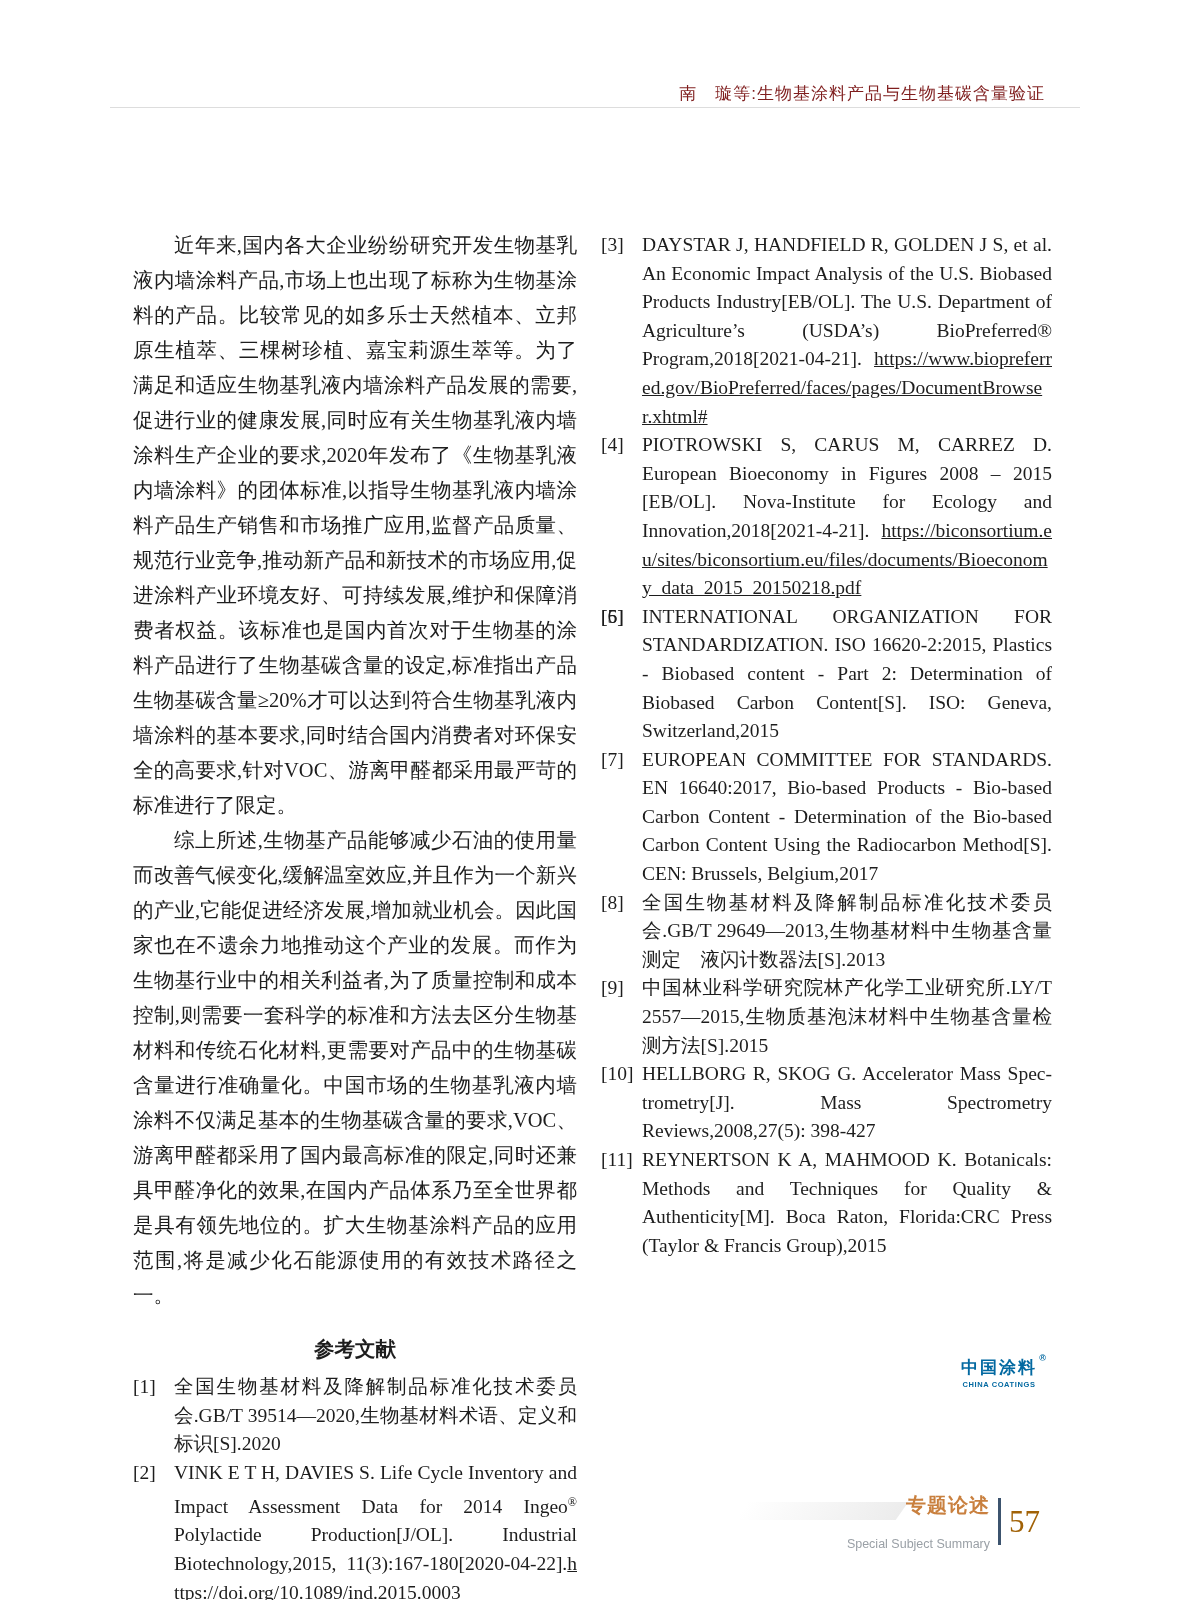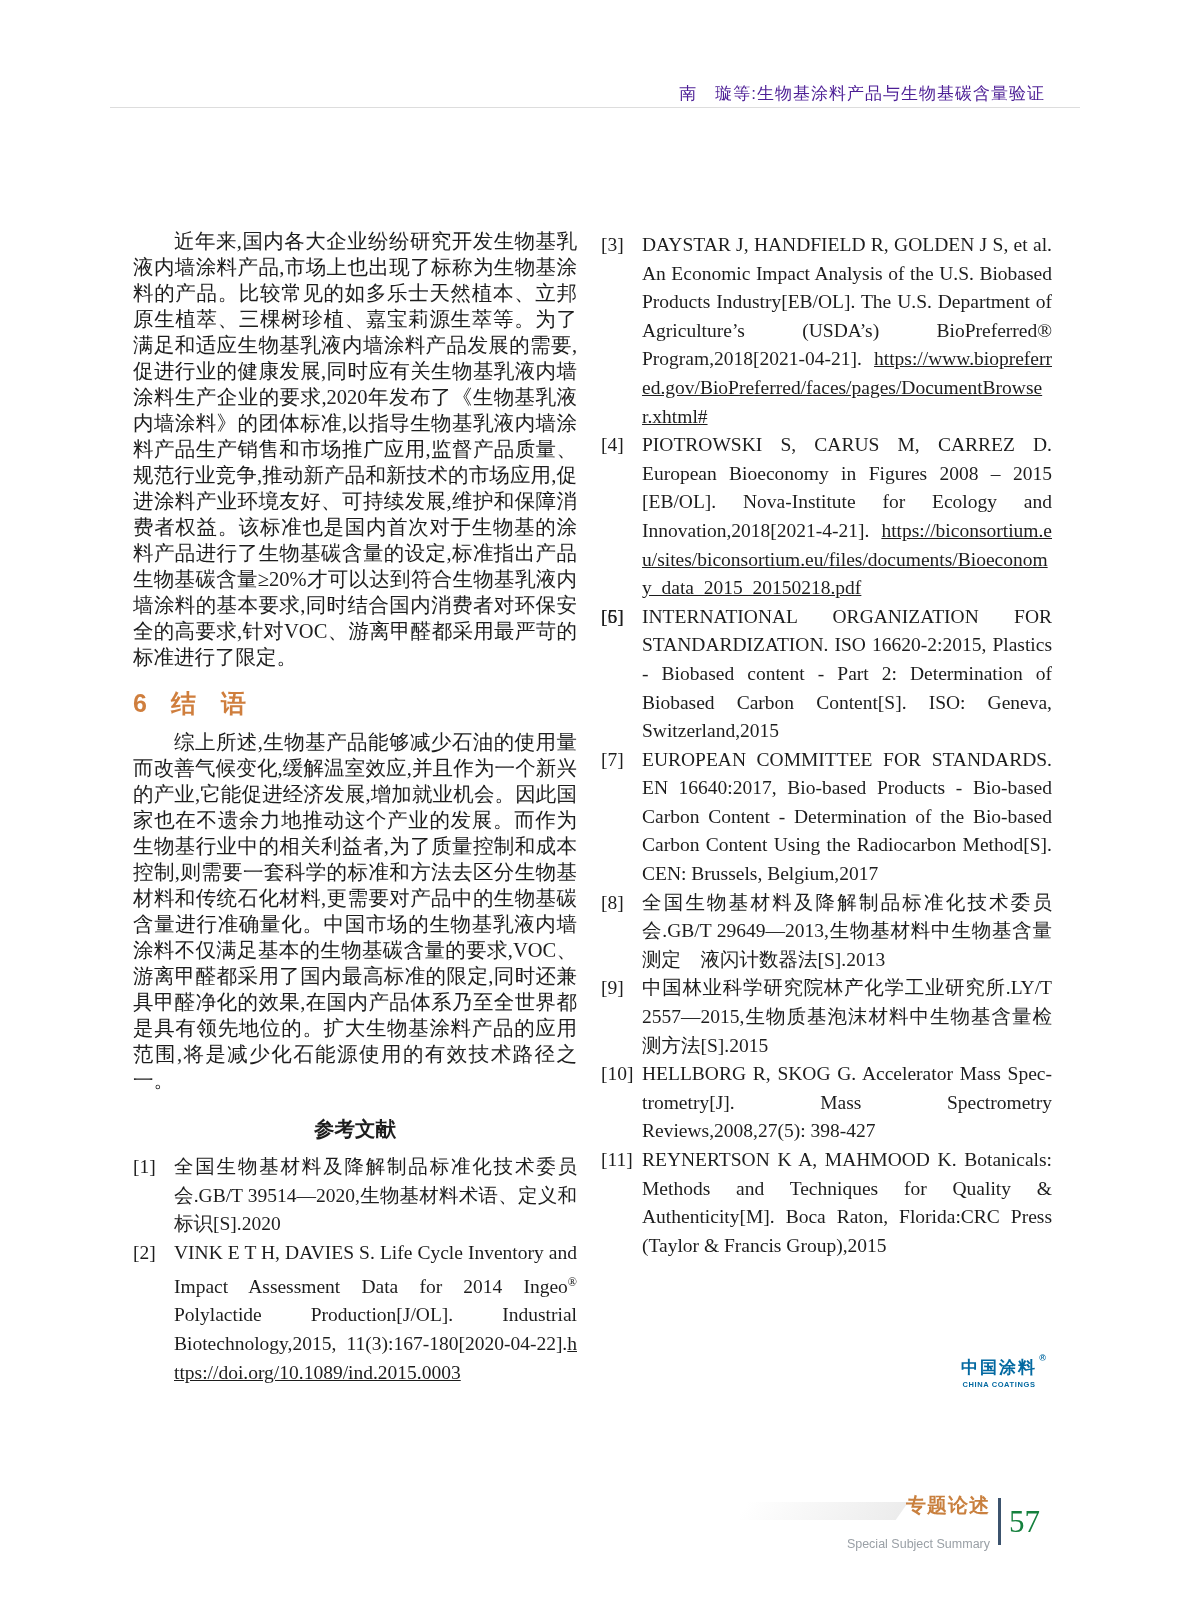--- a/index.html
+++ b/index.html
@@ -4,34 +4,34 @@
 <style>
   html,body{margin:0;padding:0;}
   body{
     width:1187px;height:1600px;position:relative;background:#ffffff;
     color:#1d1d1d;font-family:"Liberation Serif","DejaVu Serif",serif;
     overflow:hidden;
   }
   
   .running-head{
     position:absolute;top:82px;right:142px;
-    font-size:17px;color:#4c1d95;letter-spacing:1px;
+    font-size:17px;color:#7f1d1d;letter-spacing:1px;
     font-family:"Liberation Sans","DejaVu Sans",sans-serif;
     text-align:right;
   }
   .head-rule{
     position:absolute;top:107px;left:110px;width:970px;height:1px;
     background:#dddddd;
   }
   
   .col{position:absolute;text-align:justify;}
   .col-left{left:133px;top:228px;width:444px;}
   .col-right{left:601px;top:231px;width:451px;}
 
-  .para{font-size:20.5px;line-height:26px;text-indent:2em;margin:0;}
+  .para{font-size:20.5px;line-height:35px;text-indent:2em;margin:0;}
   .section-heading{
     color:#cf7e3d;font-weight:bold;font-size:25px;margin:17px 0 9px 0;
     font-family:"Liberation Sans","DejaVu Sans",sans-serif;text-indent:0;
   }
   .section-heading .sec-num{margin-right:24px;}
   .refs-heading{
     font-size:20.5px;font-weight:bold;text-align:center;margin:22px 0 10px 0;
     font-family:"Liberation Sans","DejaVu Sans",sans-serif;text-indent:0;
   }
   .ref-list{font-size:19.5px;line-height:28.6px;}
@@ -59,33 +59,30 @@
   .footer-labels{text-align:right;margin-right:8px;}
   .footer-cn{
     color:#c9803f;font-size:20px;font-weight:bold;letter-spacing:1px;
     font-family:"Liberation Sans","DejaVu Sans",sans-serif;
   }
   .footer-en{
     color:#9aa0a6;font-size:12.5px;margin-top:18px;
     font-family:"Liberation Sans","DejaVu Sans",sans-serif;
   }
   .footer-bar{width:3px;height:47px;background:#3c536e;margin-right:8px;}
-  .footer-page{color:#15803d;font-size:31px;font-family:"Liberation Serif","DejaVu Serif",serif;}
+  .footer-page{color:#a16207;font-size:31px;font-family:"Liberation Serif","DejaVu Serif",serif;}
 </style>
 </head>
 <body>
 
 <div class="running-head">南　璇等:生物基涂料产品与生物基碳含量验证</div>
 <div class="head-rule"></div>
 
 <div class="col col-left">
   <p class="para">近年来,国内各大企业纷纷研究开发生物基乳液内墙涂料产品,市场上也出现了标称为生物基涂料的产品。比较常见的如多乐士天然植本、立邦原生植萃、三棵树珍植、嘉宝莉源生萃等。为了满足和适应生物基乳液内墙涂料产品发展的需要,促进行业的健康发展,同时应有关生物基乳液内墙涂料生产企业的要求,2020年发布了《生物基乳液内墙涂料》的团体标准,以指导生物基乳液内墙涂料产品生产销售和市场推广应用,监督产品质量、规范行业竞争,推动新产品和新技术的市场应用,促进涂料产业环境友好、可持续发展,维护和保障消费者权益。该标准也是国内首次对于生物基的涂料产品进行了生物基碳含量的设定,标准指出产品生物基碳含量≥20%才可以达到符合生物基乳液内墙涂料的基本要求,同时结合国内消费者对环保安全的高要求,针对VOC、游离甲醛都采用最严苛的标准进行了限定。</p>
-  <div class="section-heading">
-    <span class="sec-num">6</span><span class="sec-title">结　语</span>
-  </div>
   <p class="para">综上所述,生物基产品能够减少石油的使用量而改善气候变化,缓解温室效应,并且作为一个新兴的产业,它能促进经济发展,增加就业机会。因此国家也在不遗余力地推动这个产业的发展。而作为生物基行业中的相关利益者,为了质量控制和成本控制,则需要一套科学的标准和方法去区分生物基材料和传统石化材料,更需要对产品中的生物基碳含量进行准确量化。中国市场的生物基乳液内墙涂料不仅满足基本的生物基碳含量的要求,VOC、游离甲醛都采用了国内最高标准的限定,同时还兼具甲醛净化的效果,在国内产品体系乃至全世界都是具有领先地位的。扩大生物基涂料产品的应用范围,将是减少化石能源使用的有效技术路径之一。</p>
   <div class="refs-heading">参考文献</div>
   <div class="ref-list">
       <div class="ref-item"><span class="ref-marker">[1]</span><span class="ref-body"><span>全国生物基材料及降解制品标准化技术委员会.GB/T 39514—2020,生物基材料术语、定义和标识[S].2020</span></span></div>
       <div class="ref-item"><span class="ref-marker">[2]</span><span class="ref-body"><span>VINK E T H, DAVIES S. Life Cycle Inventory and Impact Assessment Data for 2014 Ingeo</span><sup>®</sup><span> Polylactide Production[J/OL]. Industrial Biotechnology,2015, 11(3):167-180[2020-04-22].</span><span class="ref-url">https://doi.org/10.1089/ind.2015.0003</span></span></div>
     </div>
 </div>
 
 <div class="col col-right">
   <div class="ref-list">

